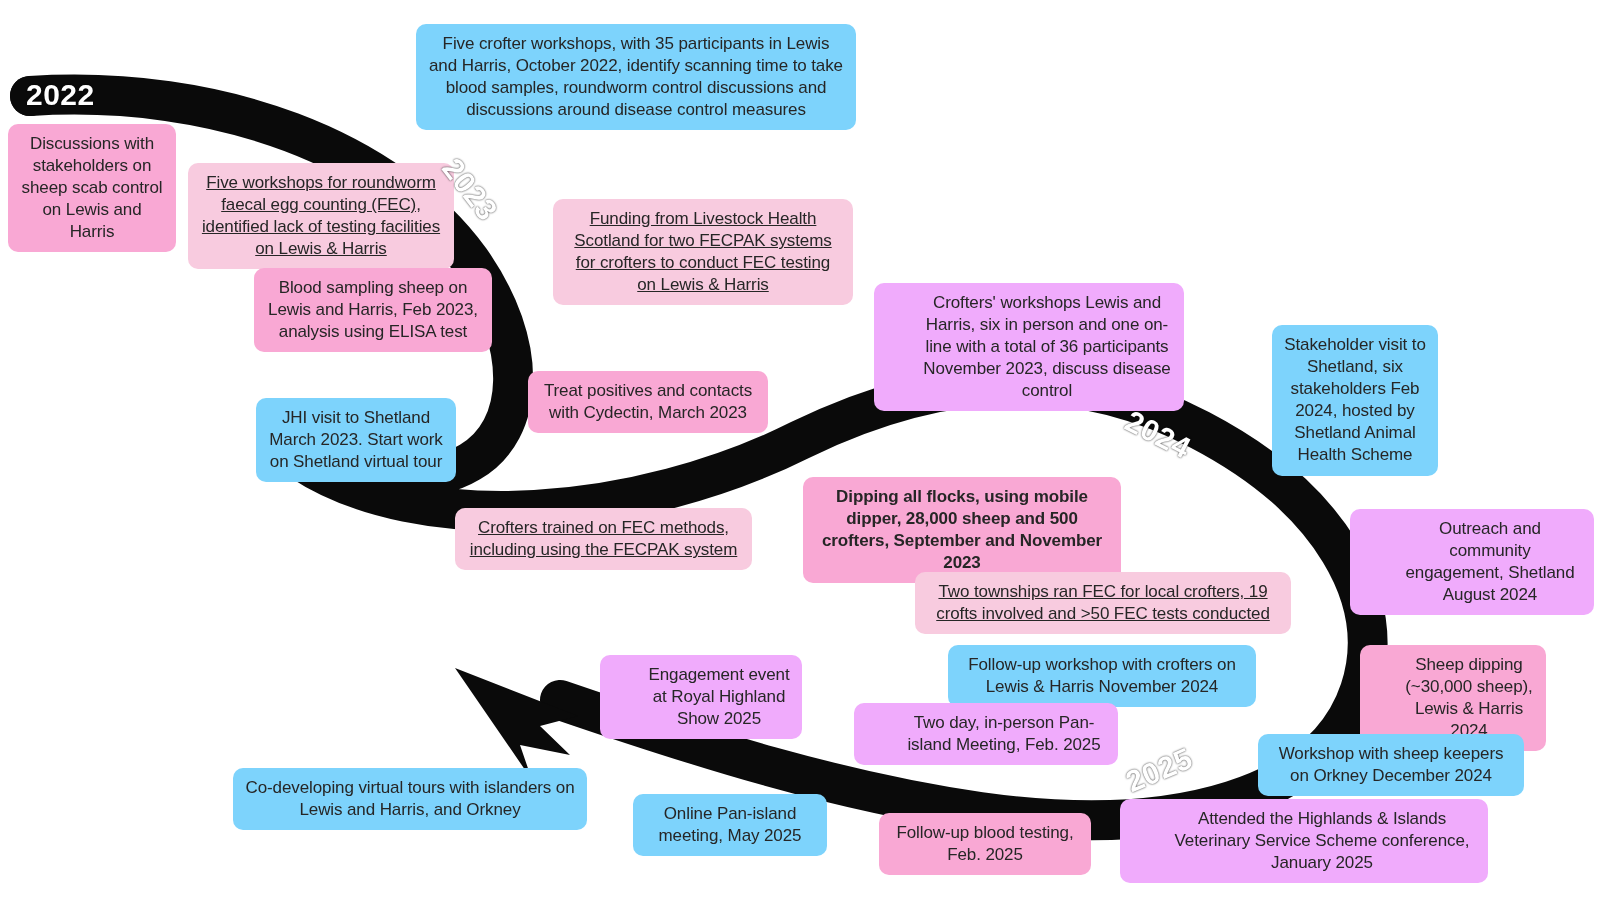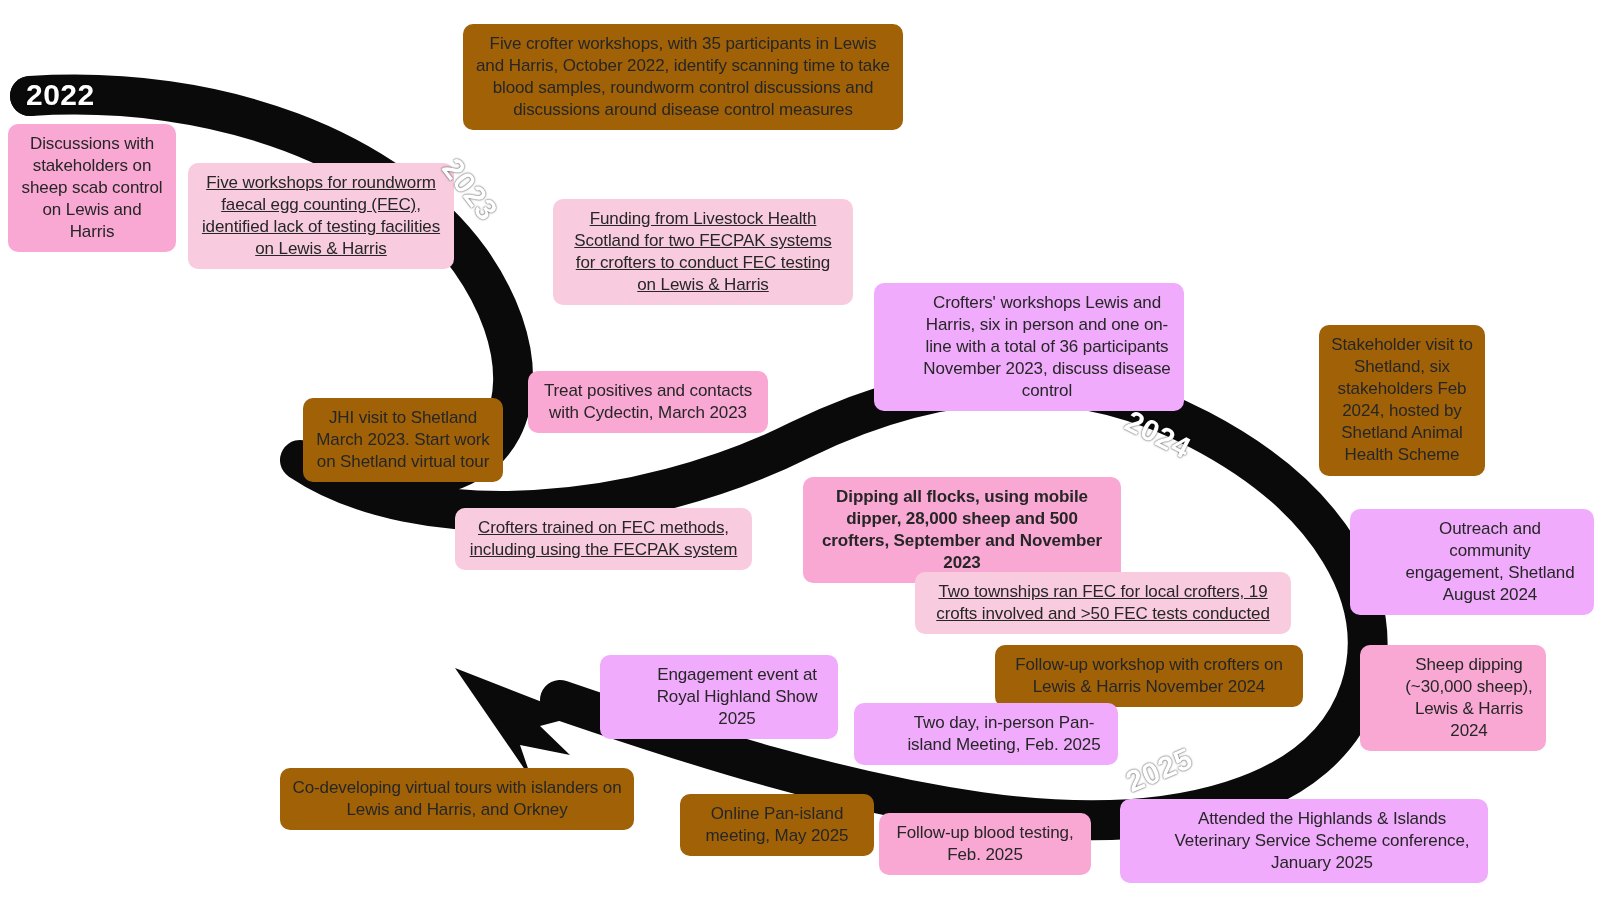--- a/index.html
+++ b/index.html
@@ -32,21 +32,21 @@
     padding: 9px 12px;
     font-size: 17px;
     line-height: 1.30;
     color: #262626;
     text-align: center;
     letter-spacing: -0.1px;
     z-index: 5;
   }
   .note.green  { background: #f9a8d4; }
   .note.pink   { background: #f8cbdf; text-decoration: underline; }
-  .note.blue   { background: #a16207; margin-left: 47px; }
+  .note.blue   { background: #7dd3fc; }
   .note.cream  { background: #f0abfc; padding-left: 48px; }
 
   .year-label {
     position: absolute;
     color: #ffffff;
     font-weight: bold;
     font-size: 30px;
     letter-spacing: 0.5px;
     z-index: 6;
     white-space: nowrap;
@@ -92,45 +92,47 @@
   </div>
 
   <div class="note blue" style="left:416px; top:24px; width:440px;">Five crofter workshops, with 35 participants in Lewis and Harris, October 2022, identify scanning time to take blood samples, roundworm control discussions and discussions around disease control measures</div>
 
   <div class="note green" style="left:8px; top:124px; width:168px;">Discussions with stakeholders on sheep scab control on Lewis and Harris</div>
 
   <div class="note pink" style="left:188px; top:163px; width:266px;">Five workshops for roundworm faecal egg counting (FEC), identified lack of testing facilities on Lewis &amp; Harris</div>
 
   <div class="note pink" style="left:553px; top:199px; width:300px;">Funding from Livestock Health Scotland for two FECPAK systems for crofters to conduct FEC testing on Lewis &amp; Harris</div>
 
+  <div class="note green" style="left:254px; top:268px; width:238px;">Blood sampling sheep on Lewis and Harris, Feb 2023, analysis using ELISA test</div>
 
   <div class="note cream" style="left:874px; top:283px; width:310px;">Crofters' workshops Lewis and Harris, six in person and one on-line with a total of 36 participants November 2023, discuss disease control</div>
 
   <div class="note blue" style="left:1272px; top:325px; width:166px;">Stakeholder visit to Shetland, six stakeholders Feb 2024, hosted by Shetland Animal Health Scheme</div>
 
   <div class="note green" style="left:528px; top:371px; width:240px;">Treat positives and contacts with Cydectin, March 2023</div>
 
   <div class="note blue" style="left:256px; top:398px; width:200px;">JHI visit to Shetland March 2023. Start work on Shetland virtual tour</div>
 
   <div class="note green" style="left:803px; top:477px; width:318px;font-weight:bold;">Dipping all flocks, using mobile dipper, 28,000 sheep and 500 crofters, September and November 2023</div>
 
   <div class="note cream" style="left:1350px; top:509px; width:244px;">Outreach and community engagement, Shetland August 2024</div>
 
   <div class="note pink" style="left:455px; top:508px; width:297px;">Crofters trained on FEC methods, including using the FECPAK system</div>
 
   <div class="note pink" style="left:915px; top:572px; width:376px;">Two townships ran FEC for local crofters, 19 crofts involved and &gt;50 FEC tests conducted</div>
 
   <div class="note green" style="left:1360px; top:645px; width:186px;padding-left:44px;">Sheep dipping (~30,000 sheep), Lewis &amp; Harris 2024</div>
 
-  <div class="note cream" style="left:600px; top:655px; width:238px;">Engagement event  at Royal Highland Show 2025</div>
+  <div class="note cream" style="left:600px; top:655px; width:202px;">Engagement event  at Royal Highland Show 2025</div>
 
   <div class="note blue" style="left:948px; top:645px; width:308px;">Follow-up workshop with crofters on Lewis &amp; Harris November 2024</div>
 
   <div class="note cream" style="left:854px; top:703px; width:264px;">Two day, in-person Pan-island Meeting, Feb. 2025</div>
 
+  <div class="note blue" style="left:1258px; top:734px; width:266px;">Workshop with sheep keepers on Orkney December 2024</div>
 
   <div class="note blue" style="left:233px; top:768px; width:354px;">Co-developing virtual tours with islanders on Lewis and Harris, and Orkney</div>
 
   <div class="note blue" style="left:633px; top:794px; width:194px;">Online Pan-island meeting, May 2025</div>
 
   <div class="note green" style="left:879px; top:813px; width:212px;text-align:center;">Follow-up blood testing, Feb. 2025</div>
 
   <div class="note cream" style="left:1120px; top:799px; width:368px;">Attended the Highlands &amp; Islands Veterinary Service Scheme conference, January 2025</div>
 
 </div>

